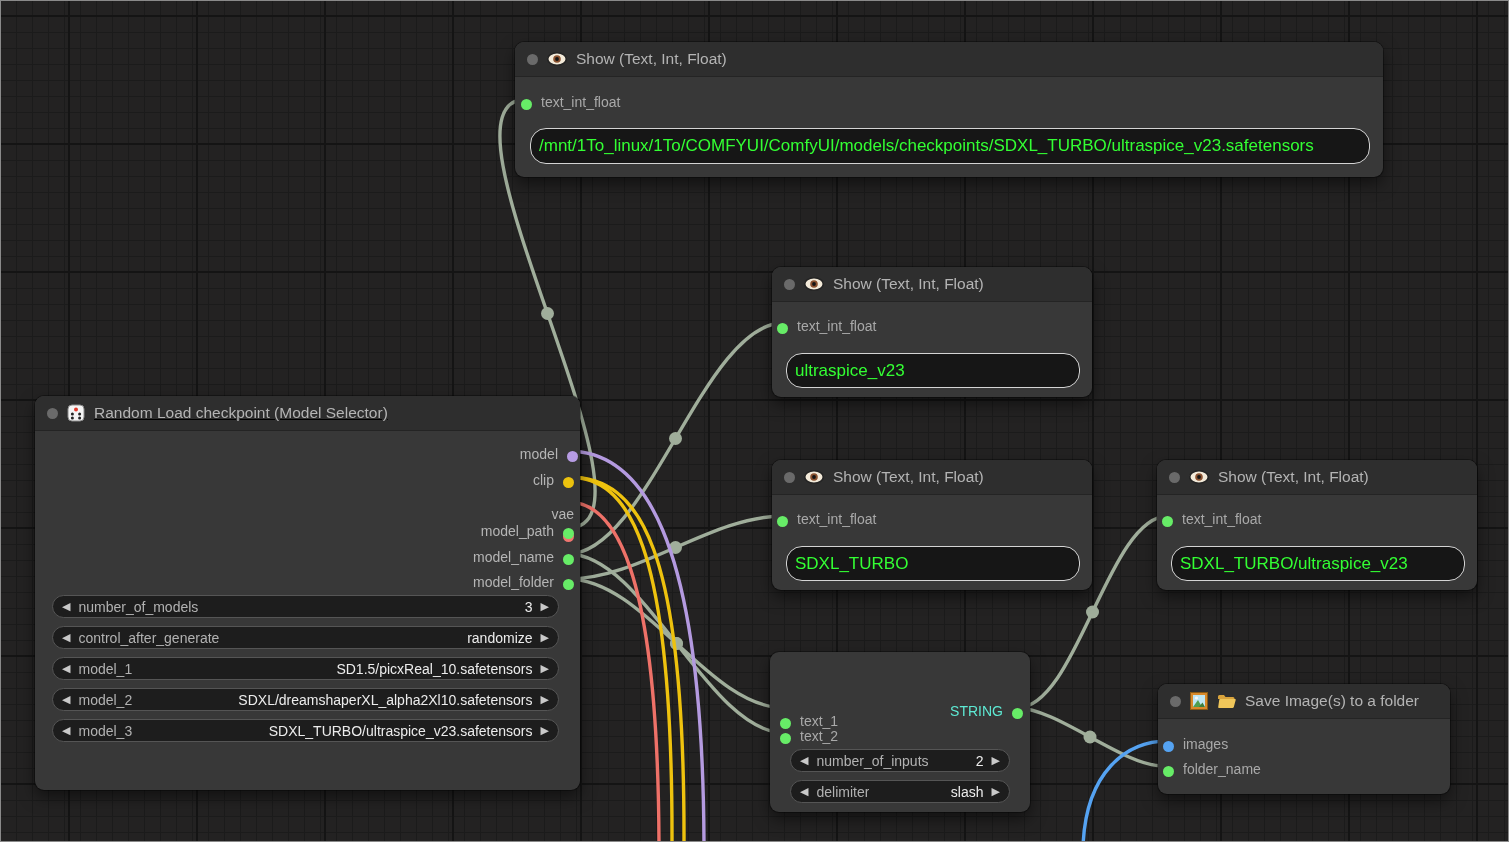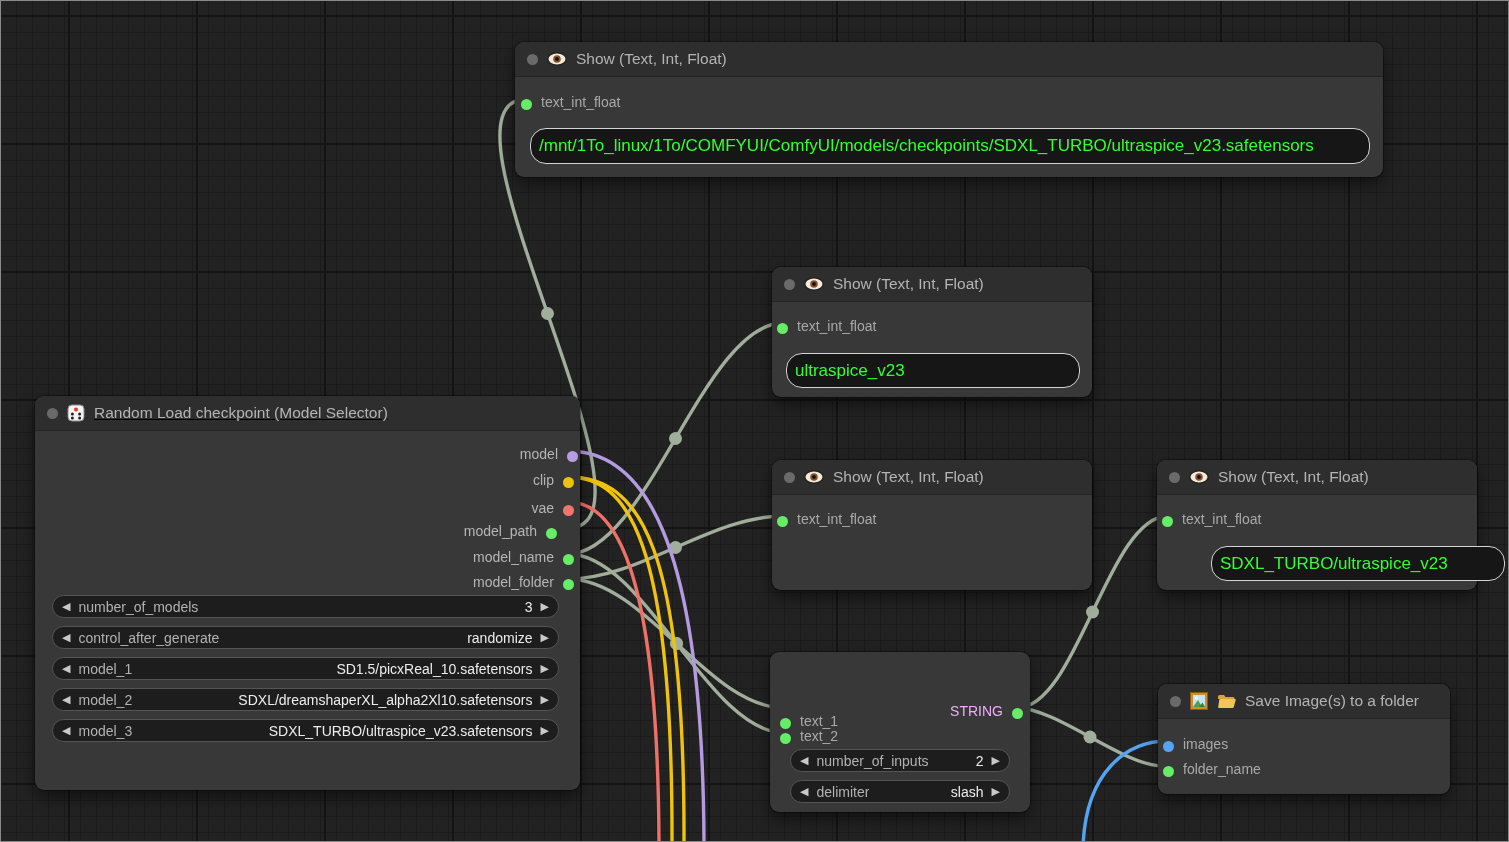--- a/index.html
+++ b/index.html
@@ -32,21 +32,21 @@
   .disp{position:absolute;background:#161616;border:1px solid #d4d4d4;border-radius:16px;
         color:#33ff33;font-size:17px;display:flex;align-items:center;padding:0 8px;
         white-space:nowrap;overflow:hidden;}
   .widget{position:absolute;height:23px;background:#1d1d1d;border:1px solid #555;
           border-radius:13px;display:flex;align-items:center;padding:0 9px;gap:8px;
           font-size:14px;box-sizing:border-box;}
   .warr{color:#c9c9c9;font-size:11px;flex:none;}
   .wname{color:#b2b2b2;overflow:hidden;white-space:nowrap;}
   .wspace{flex:1;}
   .wval{color:#ececec;white-space:nowrap;}
-  .strlabel{color:#f0abfc;}
+  .strlabel{color:#5eead4;}
 </style>
 </head>
 <body>
 
 <div class="canvas"></div>
 
 <svg id="wires" width="1509" height="842">
     <path d="M568,528 C676,528 419,99 527,99" stroke="#a0ae9b" stroke-width="3.4" fill="none"></path>
     <circle cx="547.5" cy="313.5" r="6.5" fill="#a0ae9b"></circle>
     <path d="M568,554 C647,554 704,323 783,323" stroke="#a0ae9b" stroke-width="3.4" fill="none"></path>
@@ -115,39 +115,40 @@
           <circle cx="10" cy="7" r="3.8" fill="#8a5230"></circle>
           <circle cx="10" cy="7" r="1.9" fill="#141414"></circle>
         </svg>
     </span>
     <span>Show (Text, Int, Float)</span>
   </div>
   <div class="slot" style="left:5px;top:45px;">
     <span class="pdot c-green"></span>
     <span>text_int_float</span>
   </div>
+  <div class="disp" style="left:14px;top:86px;width:276px;height:33px;">SDXL_TURBO</div>
 </div>
 
 <div class="node" style="left:1157px;top:460px;width:320px;height:130px;">
   <div class="ntitle">
     <span class="cdot"></span>
     <span class="ticon">
       <svg width="20" height="14" viewBox="0 0 20 14">
           <ellipse cx="10" cy="7" rx="9.3" ry="6.2" fill="#f3ead9" stroke="#242424" stroke-width="1.6"></ellipse>
           <circle cx="10" cy="7" r="3.8" fill="#8a5230"></circle>
           <circle cx="10" cy="7" r="1.9" fill="#141414"></circle>
         </svg>
     </span>
     <span>Show (Text, Int, Float)</span>
   </div>
   <div class="slot" style="left:5px;top:45px;">
     <span class="pdot c-green"></span>
     <span>text_int_float</span>
   </div>
-  <div class="disp" style="left:14px;top:86px;width:276px;height:33px;margin-left:40px;">SDXL_TURBO/ultraspice_v23</div>
+  <div class="disp" style="left:14px;top:86px;width:276px;height:33px;">SDXL_TURBO/ultraspice_v23</div>
 </div>
 
 <div class="node" style="left:35px;top:396px;width:545px;height:394px;text-decoration:underline;">
   <div class="ntitle">
     <span class="cdot"></span>
     <span class="ticon">
       <svg width="18" height="18" viewBox="0 0 18 18">
           <rect x="1" y="1" width="16" height="16" rx="4" fill="#f4f4f4" stroke="#8a8a8a"></rect>
           <circle cx="9" cy="5.4" r="2" fill="#e03a2c"></circle>
           <circle cx="5.4" cy="10" r="1.5" fill="#222"></circle>
@@ -160,25 +161,25 @@
   </div>
 
   <div class="slot out" style="right:2px;top:44px;">
     <span>model</span>
     <span class="pdot c-purple"></span>
   </div>
   <div class="slot out" style="right:6px;top:70px;">
     <span>clip</span>
     <span class="pdot c-yellow"></span>
   </div>
-  <div class="slot out" style="right:6px;top:98px;">
+  <div class="slot out" style="right:6px;top:110px;flex-direction:column;">
     <span>vae</span>
     <span class="pdot c-red"></span>
   </div>
-  <div class="slot out" style="right:23px;top:121px;">
+  <div class="slot out" style="right:6px;top:121px;">
     <span>model_path</span>
     <span class="pdot c-green"></span>
   </div>
   <div class="slot out" style="right:6px;top:147px;">
     <span>model_name</span>
     <span class="pdot c-green"></span>
   </div>
   <div class="slot out" style="right:6px;top:172px;">
     <span>model_folder</span>
     <span class="pdot c-green"></span>

